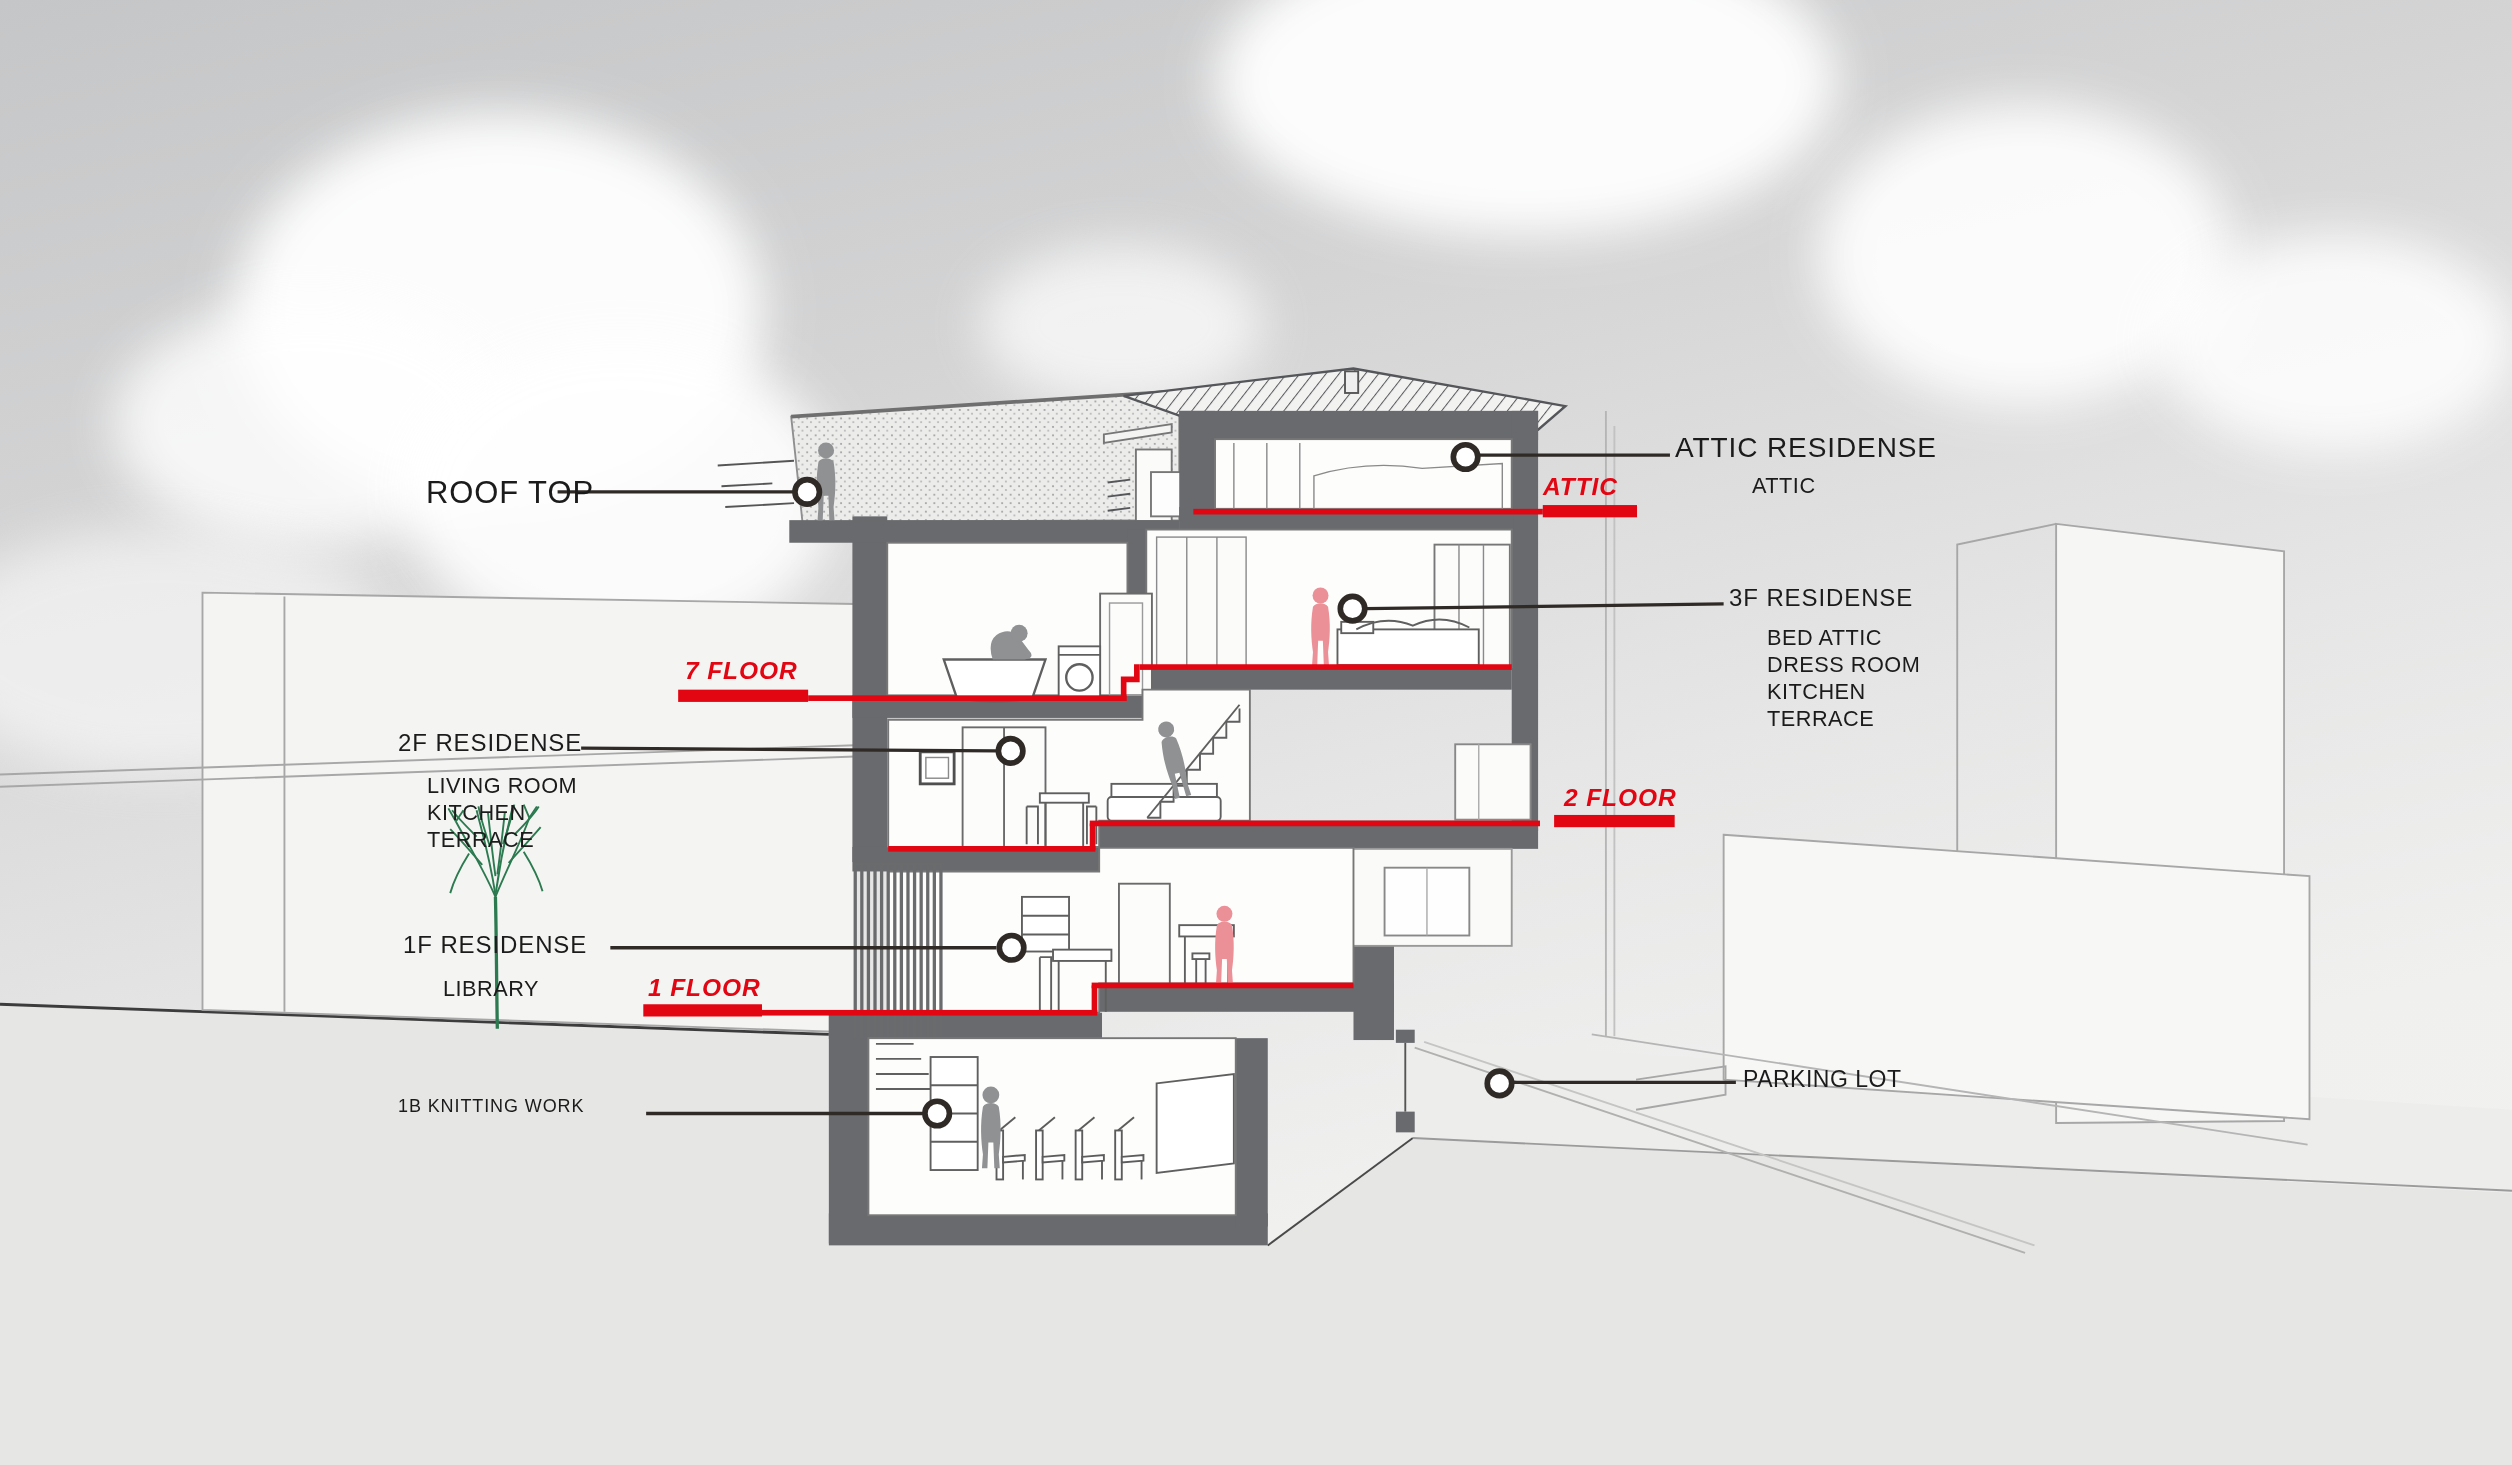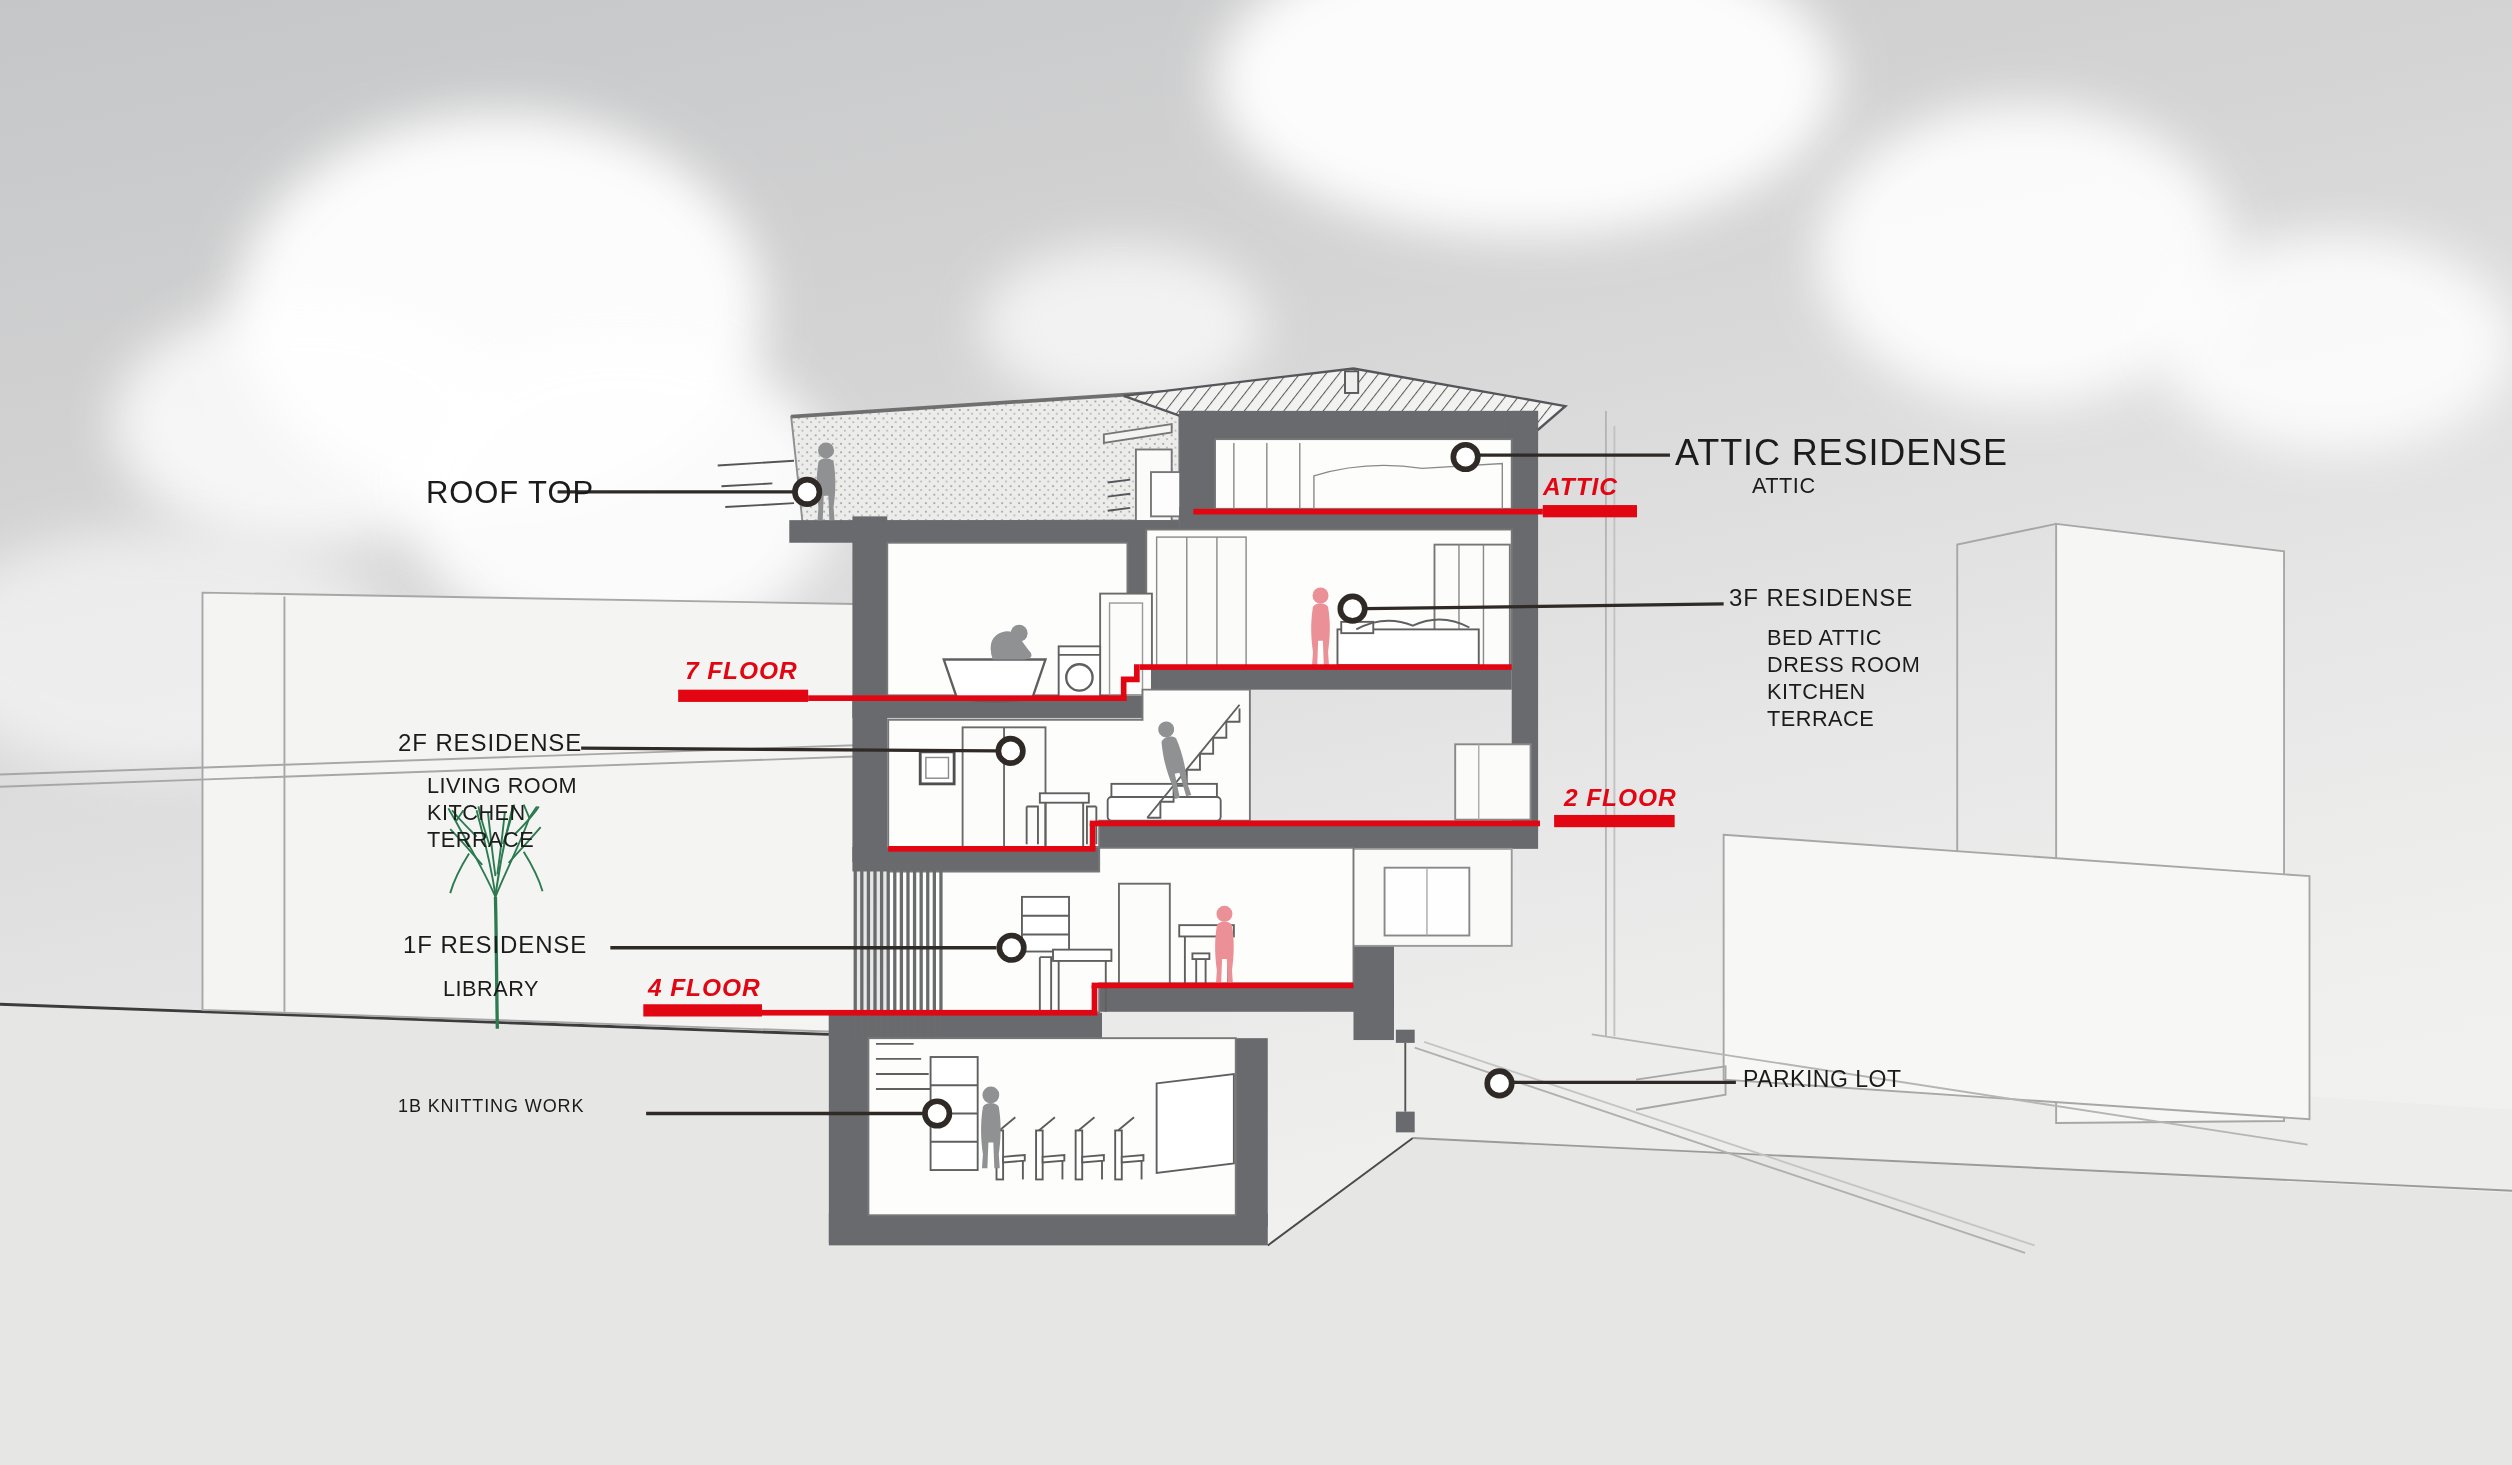--- a/index.html
+++ b/index.html
@@ -11,21 +11,21 @@
     --tree:#2c7a50;
   }
   html,body{margin:0;padding:0;}
   body{font-family:"Liberation Sans",sans-serif;background:#fff;}
   #stage{position:relative;width:2512px;height:1466px;overflow:hidden;
          background:linear-gradient(168deg,#c5c6c7 0%,#d4d4d5 28%,#e6e6e6 55%,#f0f0ef 75%,#f2f2f1 100%);}
   .cloud{position:absolute;background:#fff;border-radius:50%;filter:blur(24.5px);}
   svg{position:absolute;left:0;top:0;}
   .lab{position:absolute;color:var(--label);white-space:nowrap;}
   .h1{font-size:24px;letter-spacing:0.9px;}
-  .h1b{font-size:36px;letter-spacing:0.9px;}
+  .h1b{font-size:28px;letter-spacing:0.9px;}
   .sub{font-size:21.7px;letter-spacing:0.5px;}
   .subcol div{line-height:27px;}
   .redlab{color:var(--red);font-weight:bold;font-style:italic;font-size:24.5px;letter-spacing:0.9px;}
   .b1lab{font-size:18px;letter-spacing:0.9px;}
 </style>
 </head>
 <body>
 
 <div id="stage">
 
@@ -362,19 +362,19 @@
     <div>LIVING ROOM</div>
     <div>KITCHEN</div>
     <div>TERRACE</div>
   </div>
 
   <div class="lab redlab" style="left:1564px;top:784px">2 FLOOR</div>
 
   <div class="lab h1" style="left:403px;top:931px">1F RESIDENSE</div>
   <div class="lab sub" style="left:443px;top:976px">LIBRARY</div>
 
-  <div class="lab redlab" style="left:648px;top:974px">4 FLOOR</div>
+  <div class="lab redlab" style="left:648px;top:974px">1 FLOOR</div>
 
   <div class="lab b1lab" style="left:398px;top:1096px">1B KNITTING WORK</div>
 
   <div class="lab" style="left:1743px;top:1066px;font-size:23px;letter-spacing:0.5px">PARKING LOT</div>
 </div>
 
 
 </body></html>

